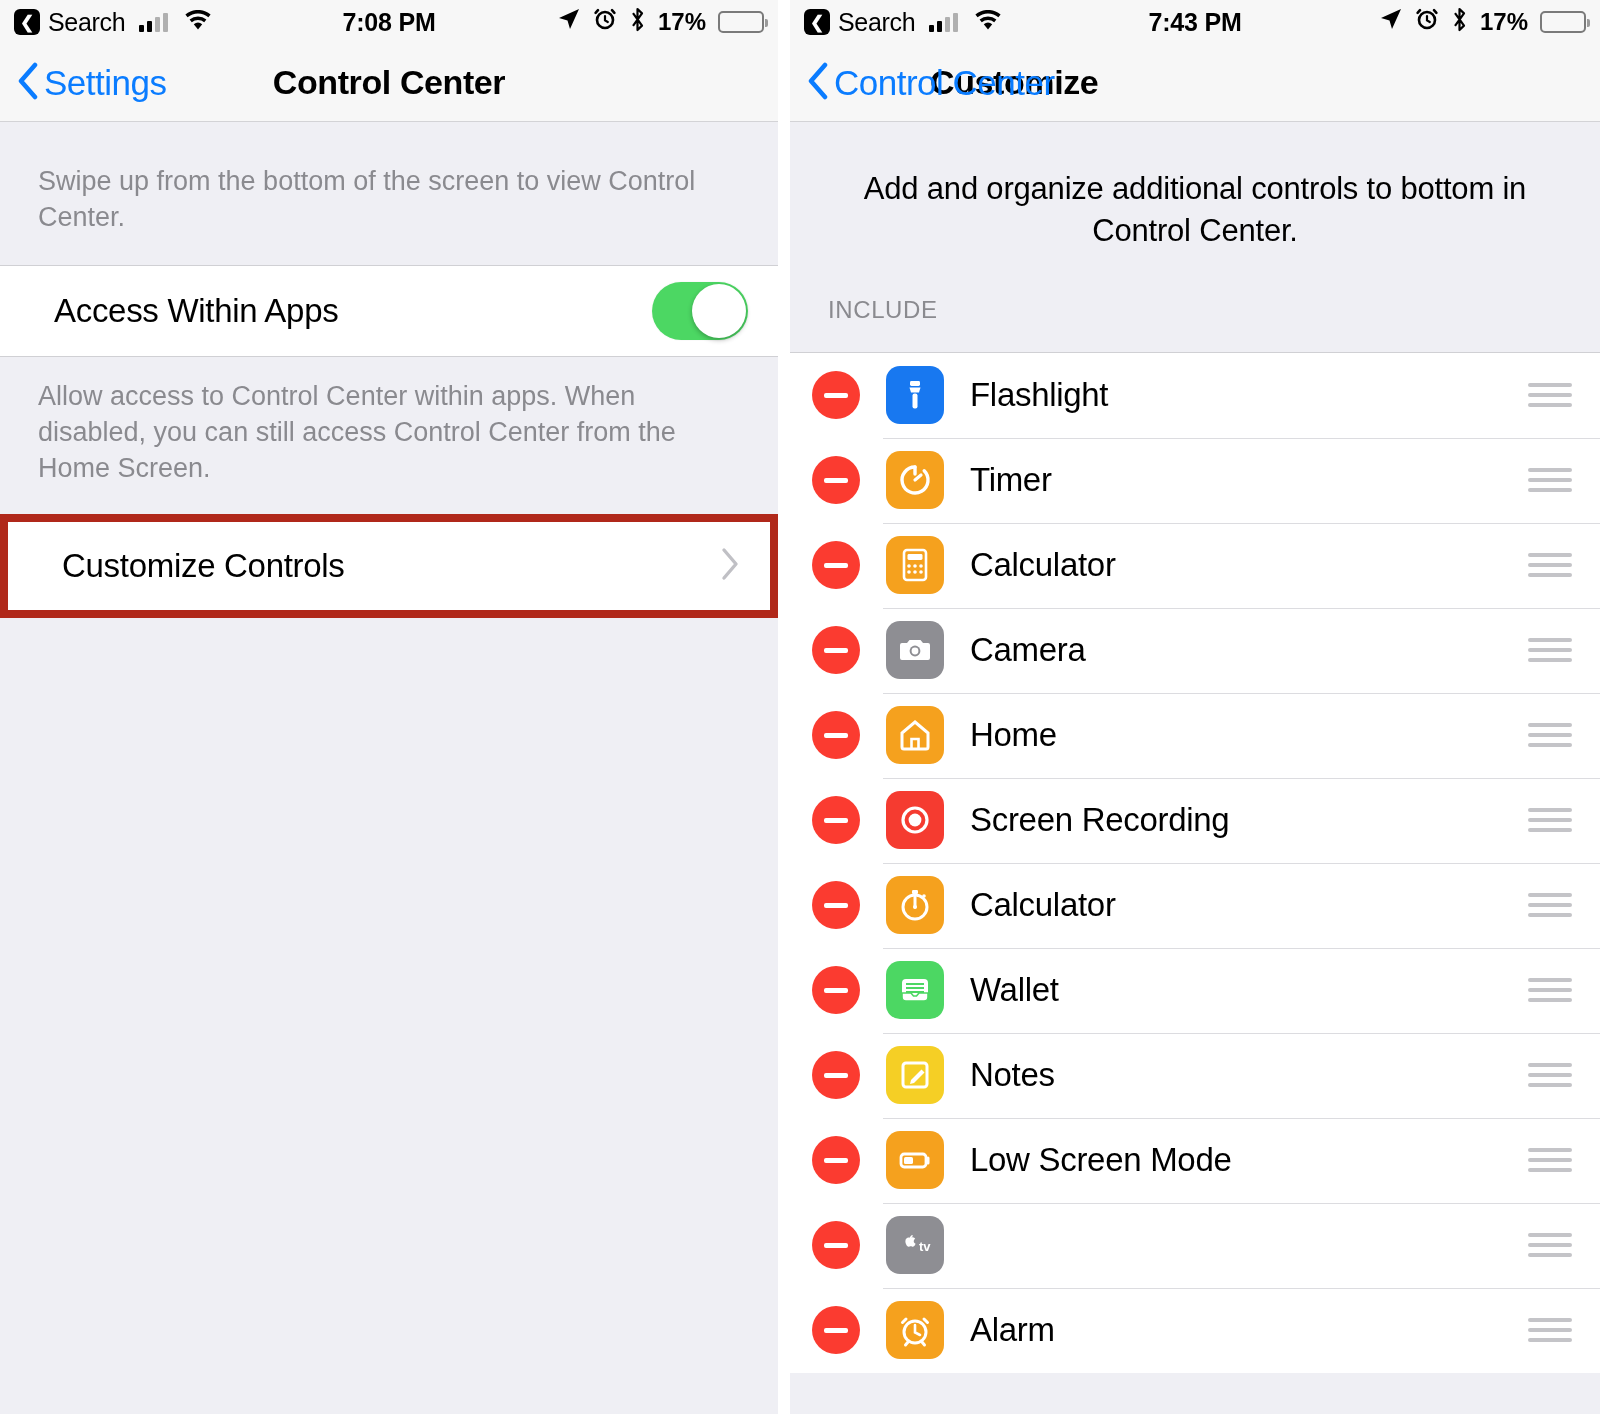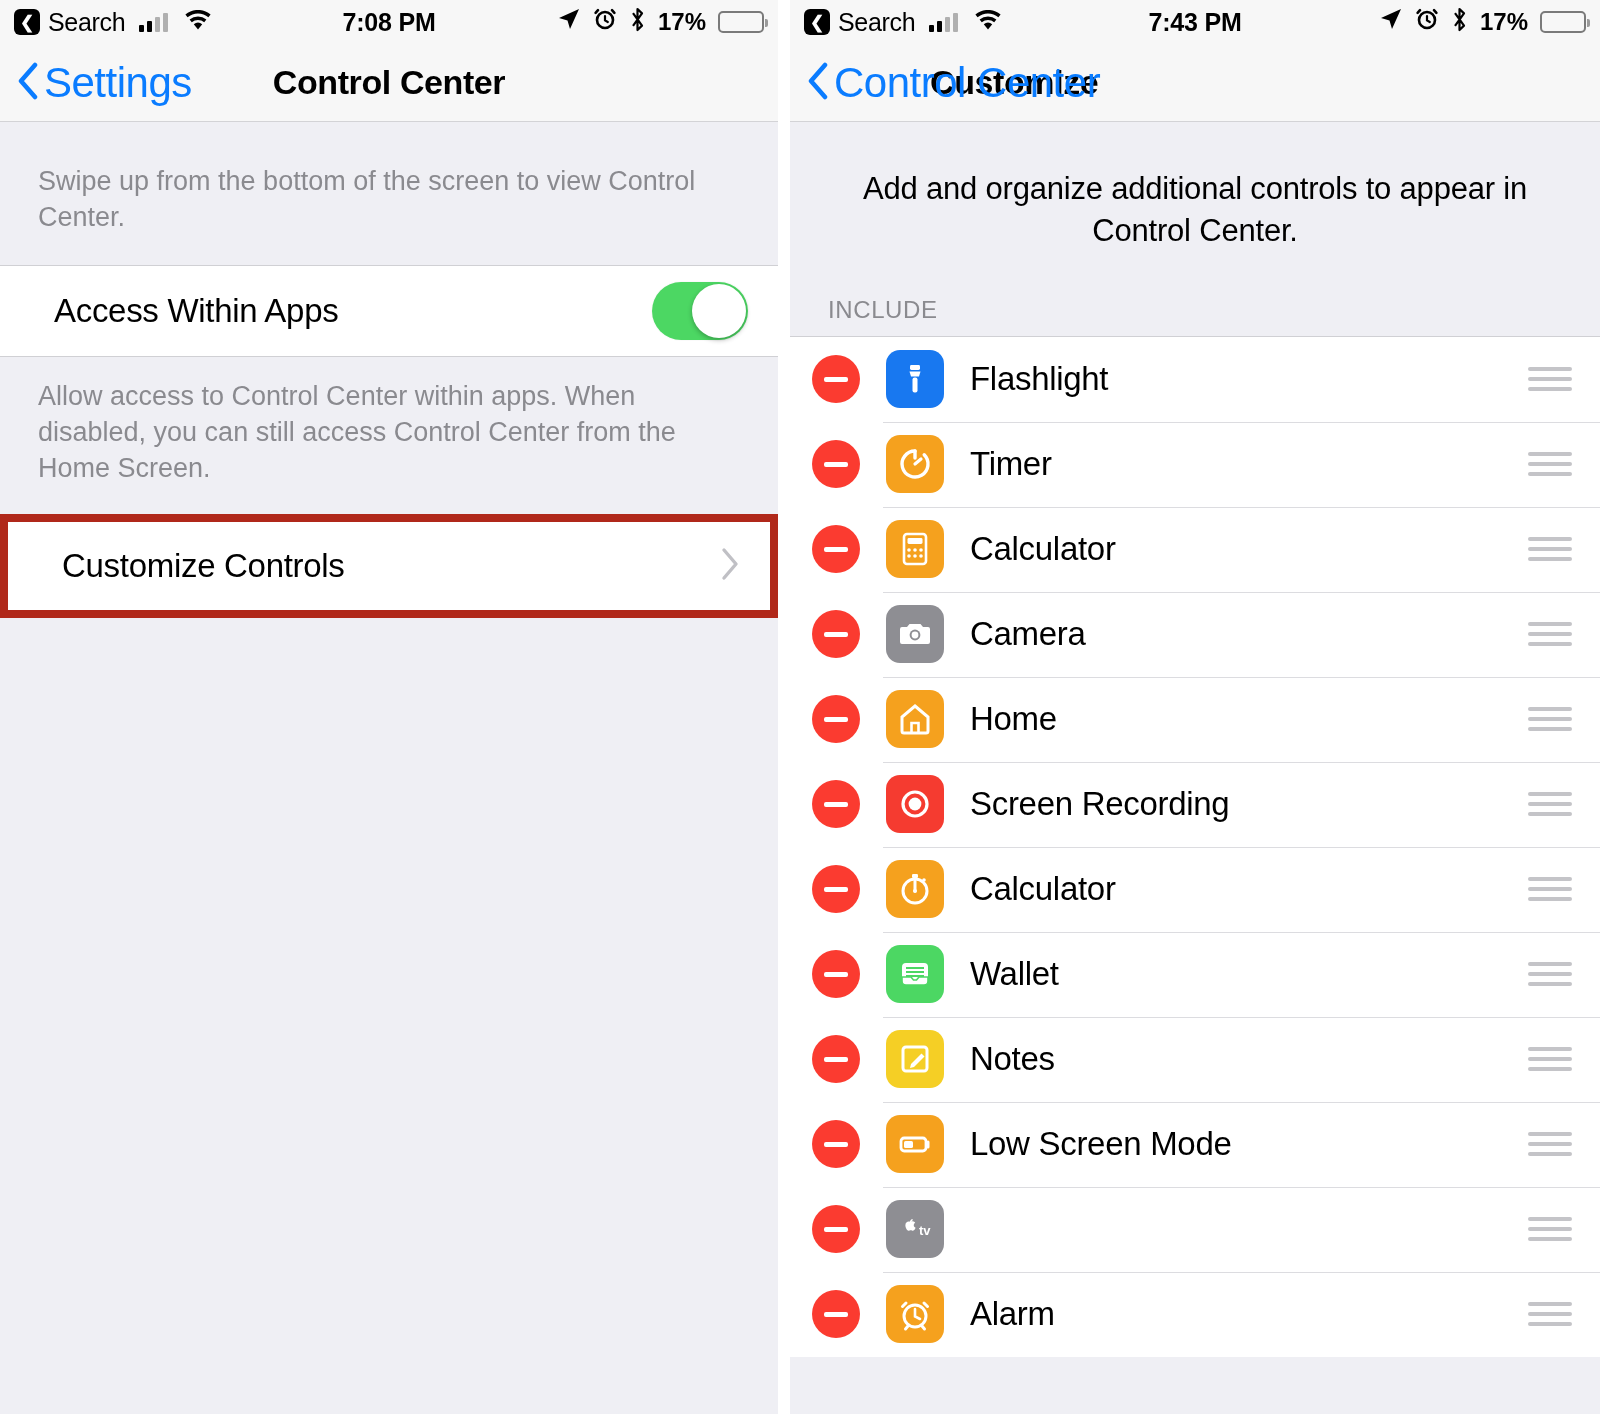--- a/index.html
+++ b/index.html
@@ -55,21 +55,21 @@
 
   
   .navbar{
     height:78px;background:#F7F7F7;
     border-bottom:1px solid #d3d3d6;
     display:flex;align-items:center;position:relative;
     box-sizing:border-box;padding:0 16px;
   }
   .nav-back{display:flex;align-items:center;color:#0A7CFF;cursor:pointer;z-index:3;}
   .nav-back .chev{margin-right:6px;display:block;}
-  .nav-back-label{font-size:42px;letter-spacing:-0.5px;}
+  .nav-back-label{font-size:35px;letter-spacing:-0.5px;}
   .nav-title{
     position:absolute;left:0;right:0;text-align:center;
     font-size:34px;font-weight:700;color:#000;letter-spacing:-0.4px;pointer-events:none;
   }
   .nav-title.offset{left:140px;right:0;text-align:left;}
 
   
   .group-note{
     color:#8A8A8F;font-size:27px;line-height:1.32;
     padding:42px 38px 30px 38px;
@@ -102,21 +102,21 @@
 
   
   .intro{
     text-align:center;color:#000;font-size:31px;line-height:1.35;
     padding:46px 60px 0 60px;letter-spacing:-0.2px;
   }
   .section-label{
     color:#8A8A8F;font-size:24px;letter-spacing:0.6px;
     padding:44px 0 12px 38px;
   }
-  .list{background:#a21caf;border-top:1px solid #d0d0d4;}
+  .list{background:#a21caf;border-top:1px solid #d0d0d4;margin-top:16px;}
   .row{
     height:85px;display:flex;align-items:center;
     padding:0 28px 0 22px;box-sizing:border-box;position:relative;background:#fff;
   }
   .row + .row:before{
     content:"";position:absolute;left:93px;right:0;top:0;height:1px;background:#DCDCE0;
   }
   .minus{
     width:48px;height:48px;border-radius:50%;background:#FB3B30;
     display:flex;align-items:center;justify-content:center;flex:0 0 48px;
@@ -271,21 +271,21 @@
         <span class="chev">
           <svg width="22" height="38" viewBox="0 0 22 38">
               <path d="M19 3L5 19l14 16" fill="none" stroke="#0A7CFF" stroke-width="4.5" stroke-linecap="round" stroke-linejoin="round"></path>
             </svg>
         </span>
         <span class="nav-back-label">Control Center</span>
       </div>
       <div class="nav-title offset">Customize</div>
     </div>
 
-    <div class="intro">Add and organize additional controls to appear in Control Center.</div>
+    <div class="intro">Add and organize additional controls to bottom in Control Center.</div>
 
     <div class="section-label">INCLUDE</div>
 
     <div class="list" id="include-list">
         <div class="row">
           <span class="minus">
             <span></span>
           </span>
           <span class="appicon" style="background: rgb(24, 120, 240);">
             <svg width="40" height="40" viewBox="0 0 40 40">

